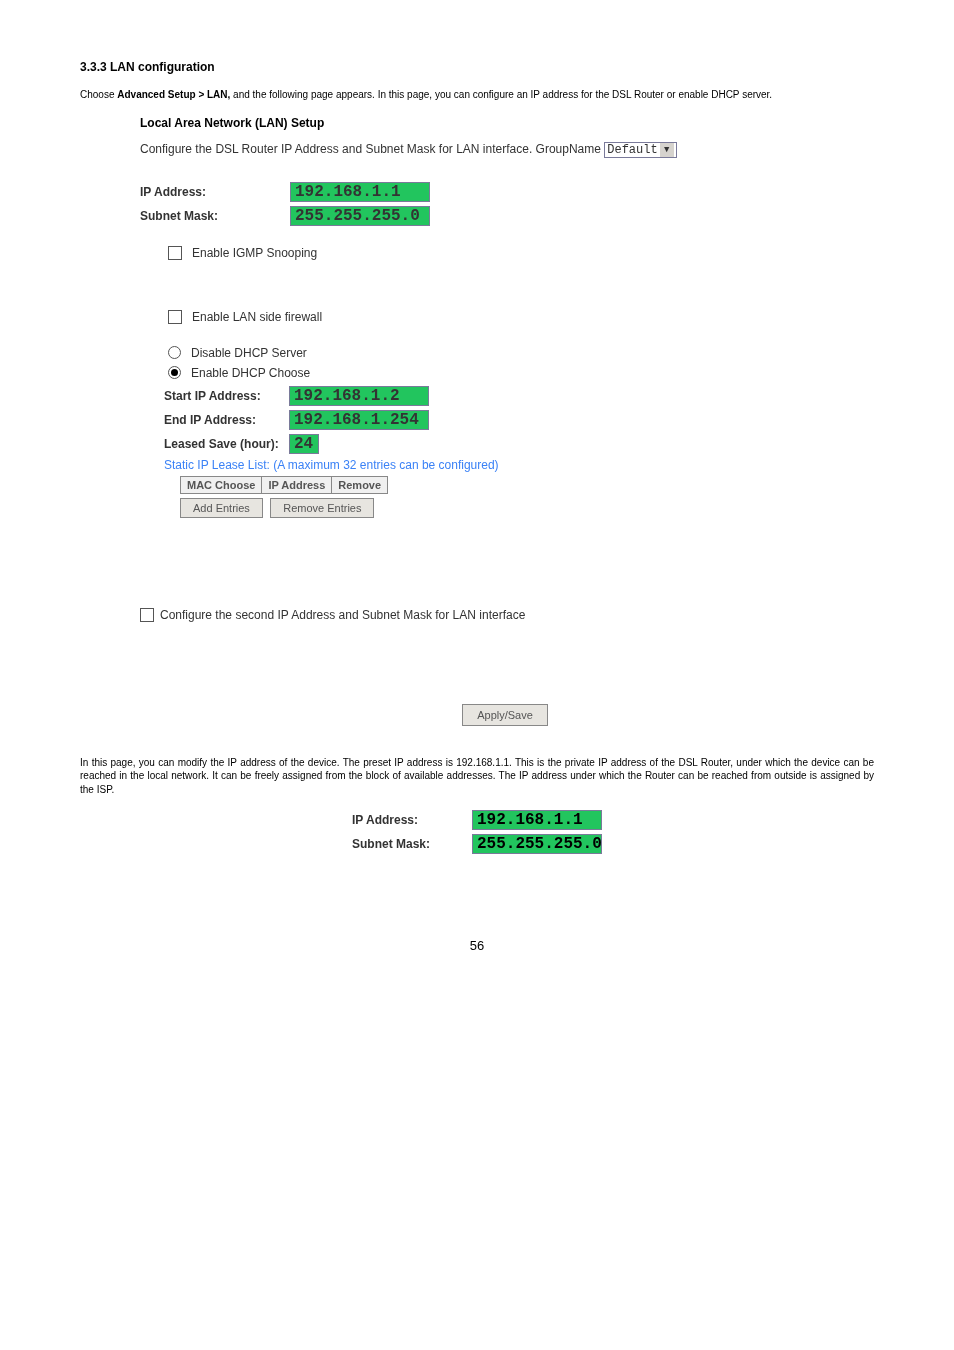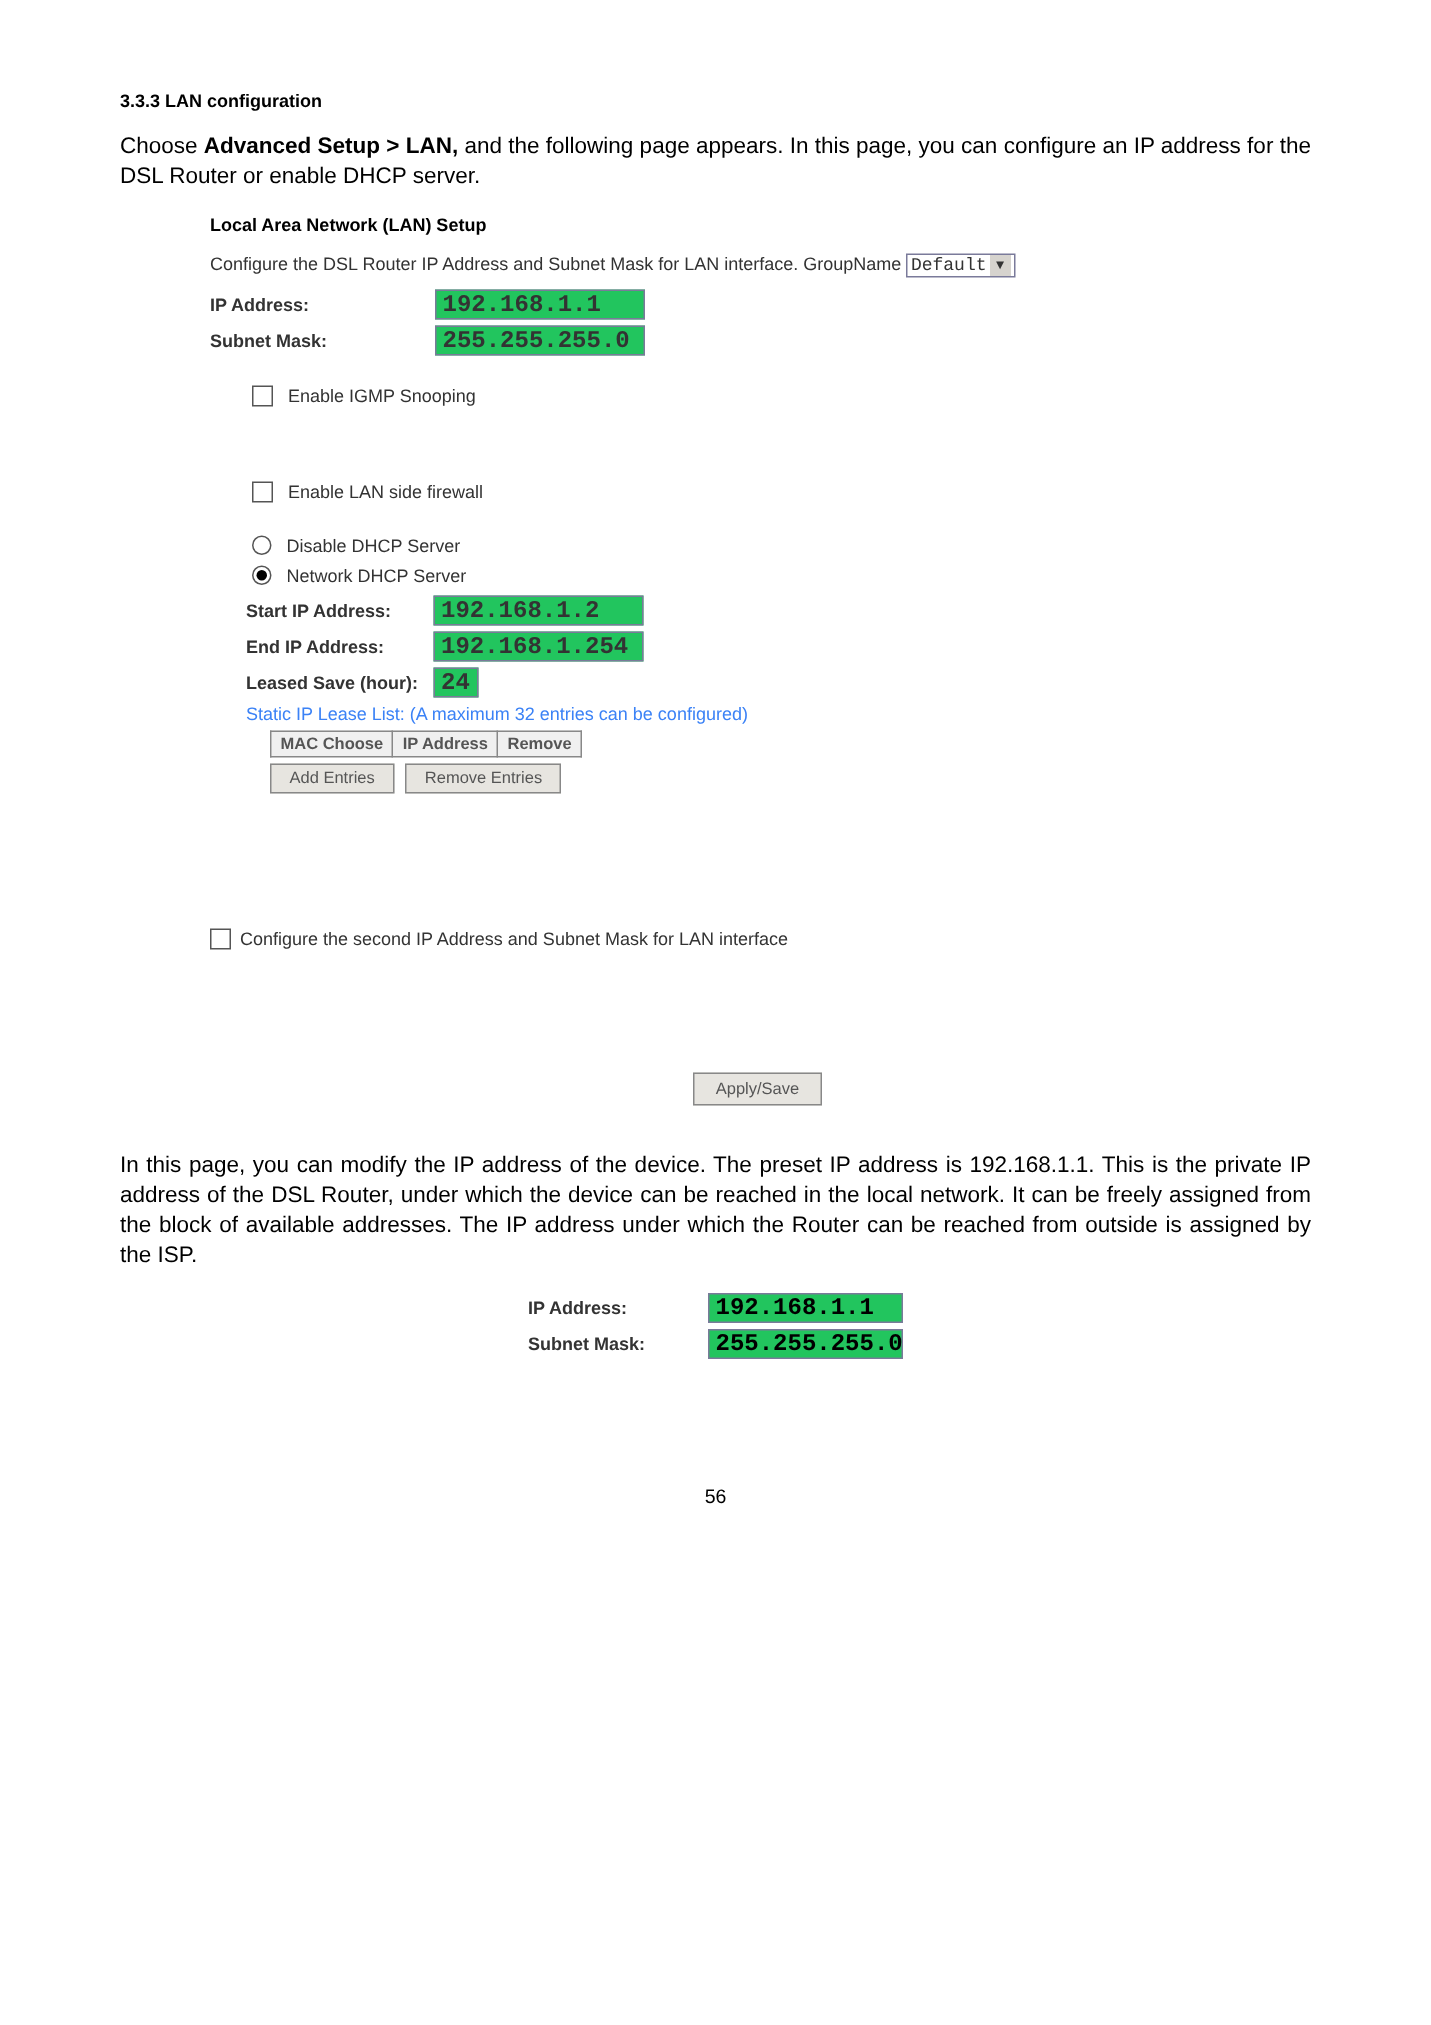--- a/index.html
+++ b/index.html
@@ -12,42 +12,42 @@
   .page {
     padding: 60px 80px 40px 80px;
   }
   .section-heading {
     font-size: 12px;
     font-weight: bold;
     color: #000;
     margin: 0 0 14px 0;
   }
   .para {
-    font-size: 15px;
+    font-size: 10px;
     color: #000;
     line-height: 1.35;
     margin: 0 0 10px 0;
   }
   .bold { font-weight: bold; }
 
   .screenshot-block {
     margin: 14px 0 10px 60px;
     font-size: 12px;
     color: #333;
   }
   .panel-title {
     font-weight: bold;
     font-size: 12px;
     color: #000;
     margin-bottom: 12px;
   }
   .conf-line {
     font-size: 12px;
     color: #333;
-    margin-bottom: 8px;
+    margin-bottom: 24px;
   }
   .dropdown {
     display: inline-block;
     border: 1px solid #7a7a9a;
     background: #fff;
     font-family: "Courier New", monospace;
     font-size: 12px;
     padding: 0 2px;
     vertical-align: middle;
     white-space: nowrap;
@@ -237,21 +237,21 @@
     </div>
 
     <div class="spacer-sm"></div>
 
     <div class="radio-row">
       <span class="ctrl-radio"></span>
       <span>Disable DHCP Server</span>
     </div>
     <div class="radio-row">
       <span class="ctrl-radio checked"></span>
-      <span>Network DHCP Server</span>
+      <span>Enable DHCP Choose</span>
     </div>
 
     <div class="indent">
       <div class="field-row">
         <span class="field-label-narrow">Start IP Address:</span>
         <span class="text-input">192.168.1.2</span>
       </div>
       <div class="field-row">
         <span class="field-label-narrow">End IP Address:</span>
         <span class="text-input">192.168.1.254</span>

